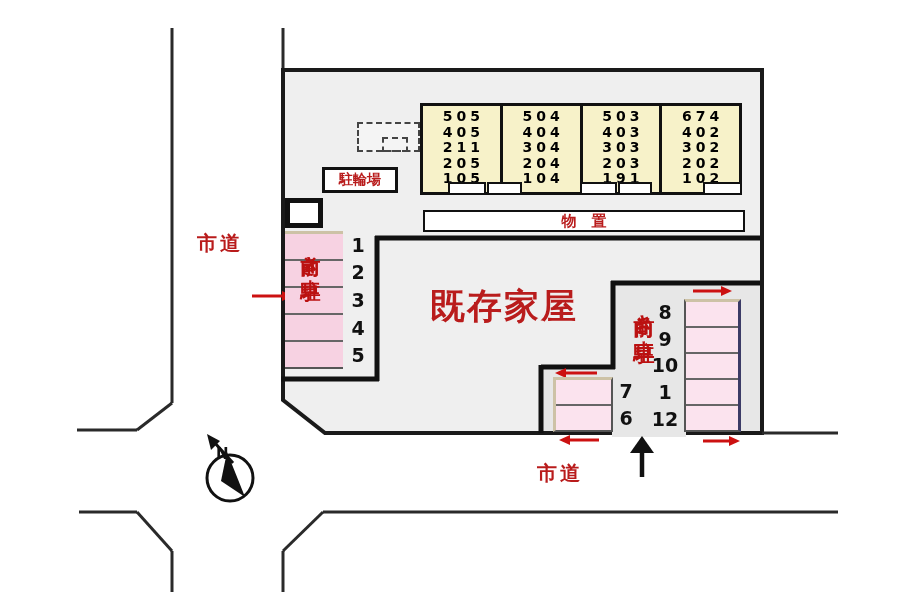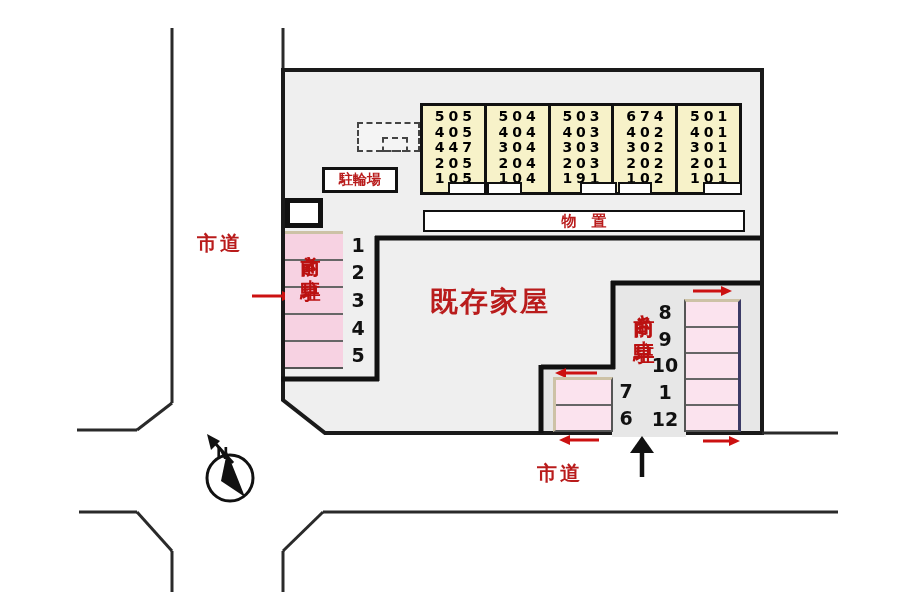--- a/index.html
+++ b/index.html
@@ -2,21 +2,21 @@
 <html><head>
 <meta charset="utf-8">
 <style>
   html,body{margin:0;padding:0;background:#fff;}
   #stage{position:relative;width:904px;height:612px;background:#ffffff;overflow:hidden;
          font-family:"DejaVu Sans","Liberation Sans",sans-serif;}
   .abs{position:absolute;box-sizing:border-box;}
   svg{position:absolute;left:0;top:0;}
   .label{font-weight:bold;color:#b91c1c;}
   .roadlabel{font-size:20px;letter-spacing:3px;}
-  .houselabel{font-size:28px;letter-spacing:2px;white-space:nowrap;}
+  .houselabel{font-size:35px;letter-spacing:2px;white-space:nowrap;}
   .vtext{writing-mode:vertical-rl;text-orientation:upright;font-weight:bold;color:#bb1111;
          line-height:1;}
   
   .building{left:420px;top:103px;width:322px;height:92px;background:#f7f2c9;
             border:3px solid #111;display:flex;}
   .bcol{flex:1;border-right:3px solid #111;display:flex;flex-direction:column;
         align-items:center;padding-top:3px;}
   .bcol:last-child{border-right:none;}
   .bcol span{font-weight:bold;font-size:14px;line-height:15.5px;letter-spacing:4px;
              margin-left:4px;color:#000;}
@@ -119,21 +119,21 @@
       <line x1="233" y1="463" x2="214" y2="442" stroke="#111" stroke-width="3"></line>
       <polygon points="207,434 220,441 211,450" fill="#111"></polygon>
       <text x="216" y="459" font-size="15" font-weight="bold" fill="#111">N</text>
     </g>
   </svg>
 
   <div class="abs building">
     <div class="bcol">
       <span>505</span>
       <span>405</span>
-      <span>447</span>
+      <span>211</span>
       <span>205</span>
       <span>105</span>
     </div>
     <div class="bcol">
       <span>504</span>
       <span>404</span>
       <span>304</span>
       <span>204</span>
       <span>104</span>
     </div>
@@ -143,27 +143,20 @@
       <span>303</span>
       <span>203</span>
       <span>191</span>
     </div>
     <div class="bcol">
       <span>674</span>
       <span>402</span>
       <span>302</span>
       <span>202</span>
       <span>102</span>
-    </div>
-    <div class="bcol">
-      <span>501</span>
-      <span>401</span>
-      <span>301</span>
-      <span>201</span>
-      <span>101</span>
     </div>
   </div>
 
   <div class="abs entrancebox" style="left:448px;width:38px;"></div>
   <div class="abs entrancebox" style="left:487px;width:35px;"></div>
   <div class="abs entrancebox" style="left:580px;width:37px;"></div>
   <div class="abs entrancebox" style="left:618px;width:34px;"></div>
   <div class="abs entrancebox" style="left:703px;width:39px;"></div>
 
   <div class="abs storage">

